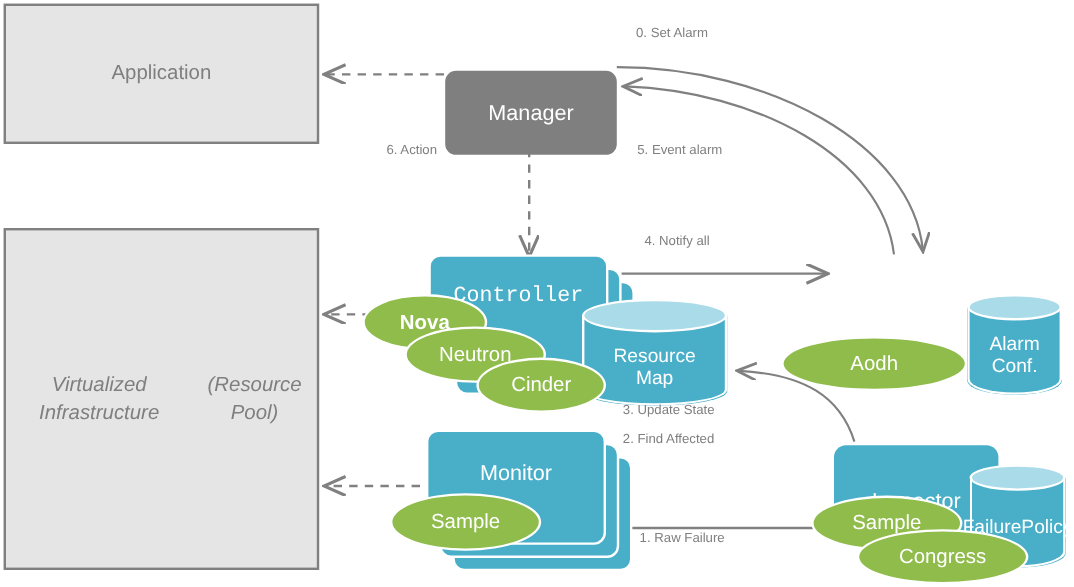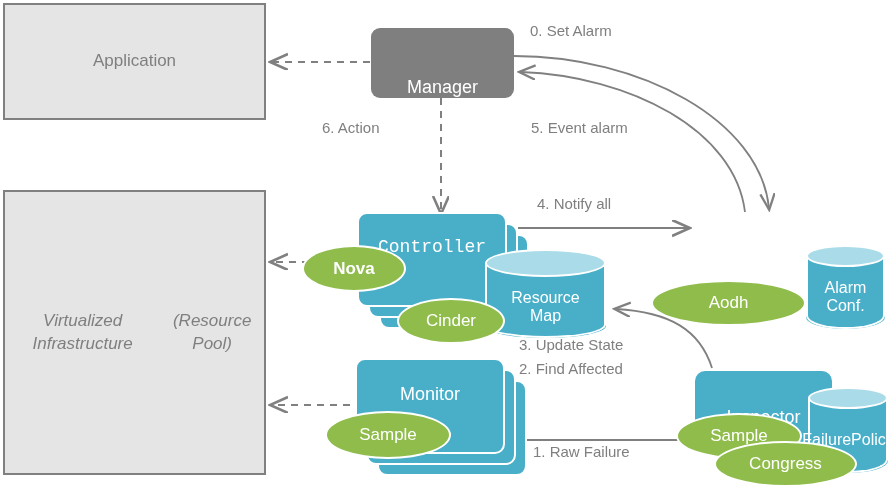--- a/index.html
+++ b/index.html
@@ -39,24 +39,25 @@
     font-size: 17px;
     line-height: 1.35;
   }
 
   
   .manager-box {
     position: absolute;
     background: #7f7f7f;
     border-radius: 9px;
     display: flex;
-    align-items: flex-end;
+    align-items: center;
     justify-content: center;
     color: #ffffff;
     font-size: 18px;
+    margin-top: 31px;
   }
 
   
   .stack {
     position: absolute;
   }
   .stack .layer {
     position: absolute;
     background: #49afc9;
     border-radius: 10px;
@@ -145,21 +146,21 @@
     align-items: center;
     justify-content: center;
     color: #ffffff;
     font-size: 17px;
   }
 
   
   .flow-label {
     position: absolute;
     color: #7f7f7f;
-    font-size: 15px;
+    font-size: 11px;
     white-space: nowrap;
   }
 </style>
 </head>
 <body>
 
 <div id="canvas">
 
   <svg id="svg-layer" viewBox="0 0 895 489" xmlns="http://www.w3.org/2000/svg">
     <defs>
@@ -213,20 +214,23 @@
     <div class="top" style="width:121px; height:28px;"></div>
     <div class="cyl-label" style="top:30px; width:121px; height:56px; flex-direction:column;">
       <span>Resource</span>
       <span>Map</span>
     </div>
   </div>
 
   <div class="pill" style="left:302px; top:245px; width:104px; height:47px;font-weight:bold;">
     <span>Nova</span>
   </div>
+  <div class="pill" style="left:337px; top:272px; width:118px; height:47px;">
+    <span>Neutron</span>
+  </div>
   <div class="pill" style="left:397px; top:298px; width:108px; height:46px;">
     <span>Cinder</span>
   </div>
 
   <div class="stack" style="left:355px; top:358px; width:175px; height:122px;">
     <div class="layer l3" style="width:150px; height:96px;"></div>
     <div class="layer l2" style="width:150px; height:96px;"></div>
     <div class="layer l1" style="width:150px; height:96px;"></div>
     <div class="stack-label" style="width:150px; height:72px;">Monitor</div>
   </div>

